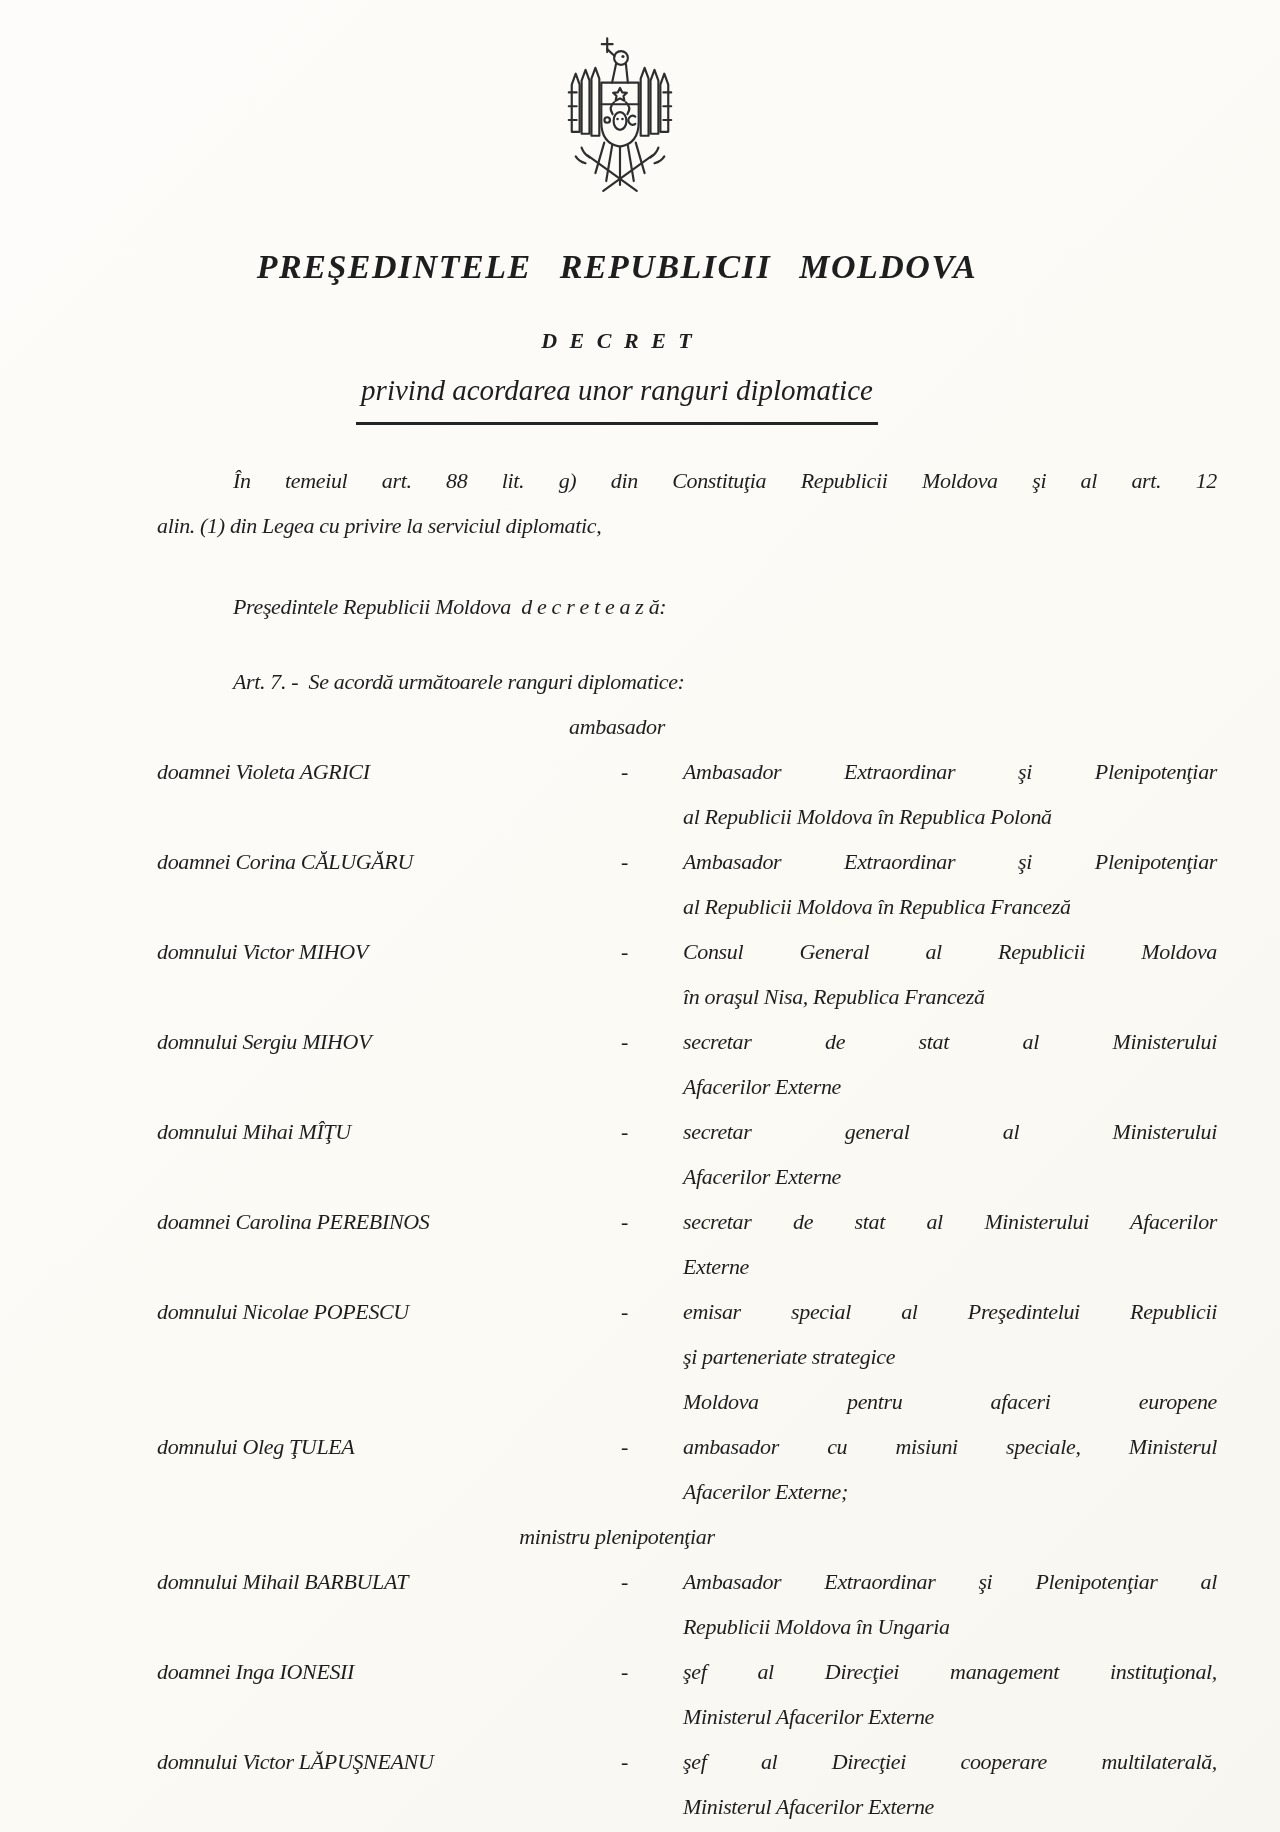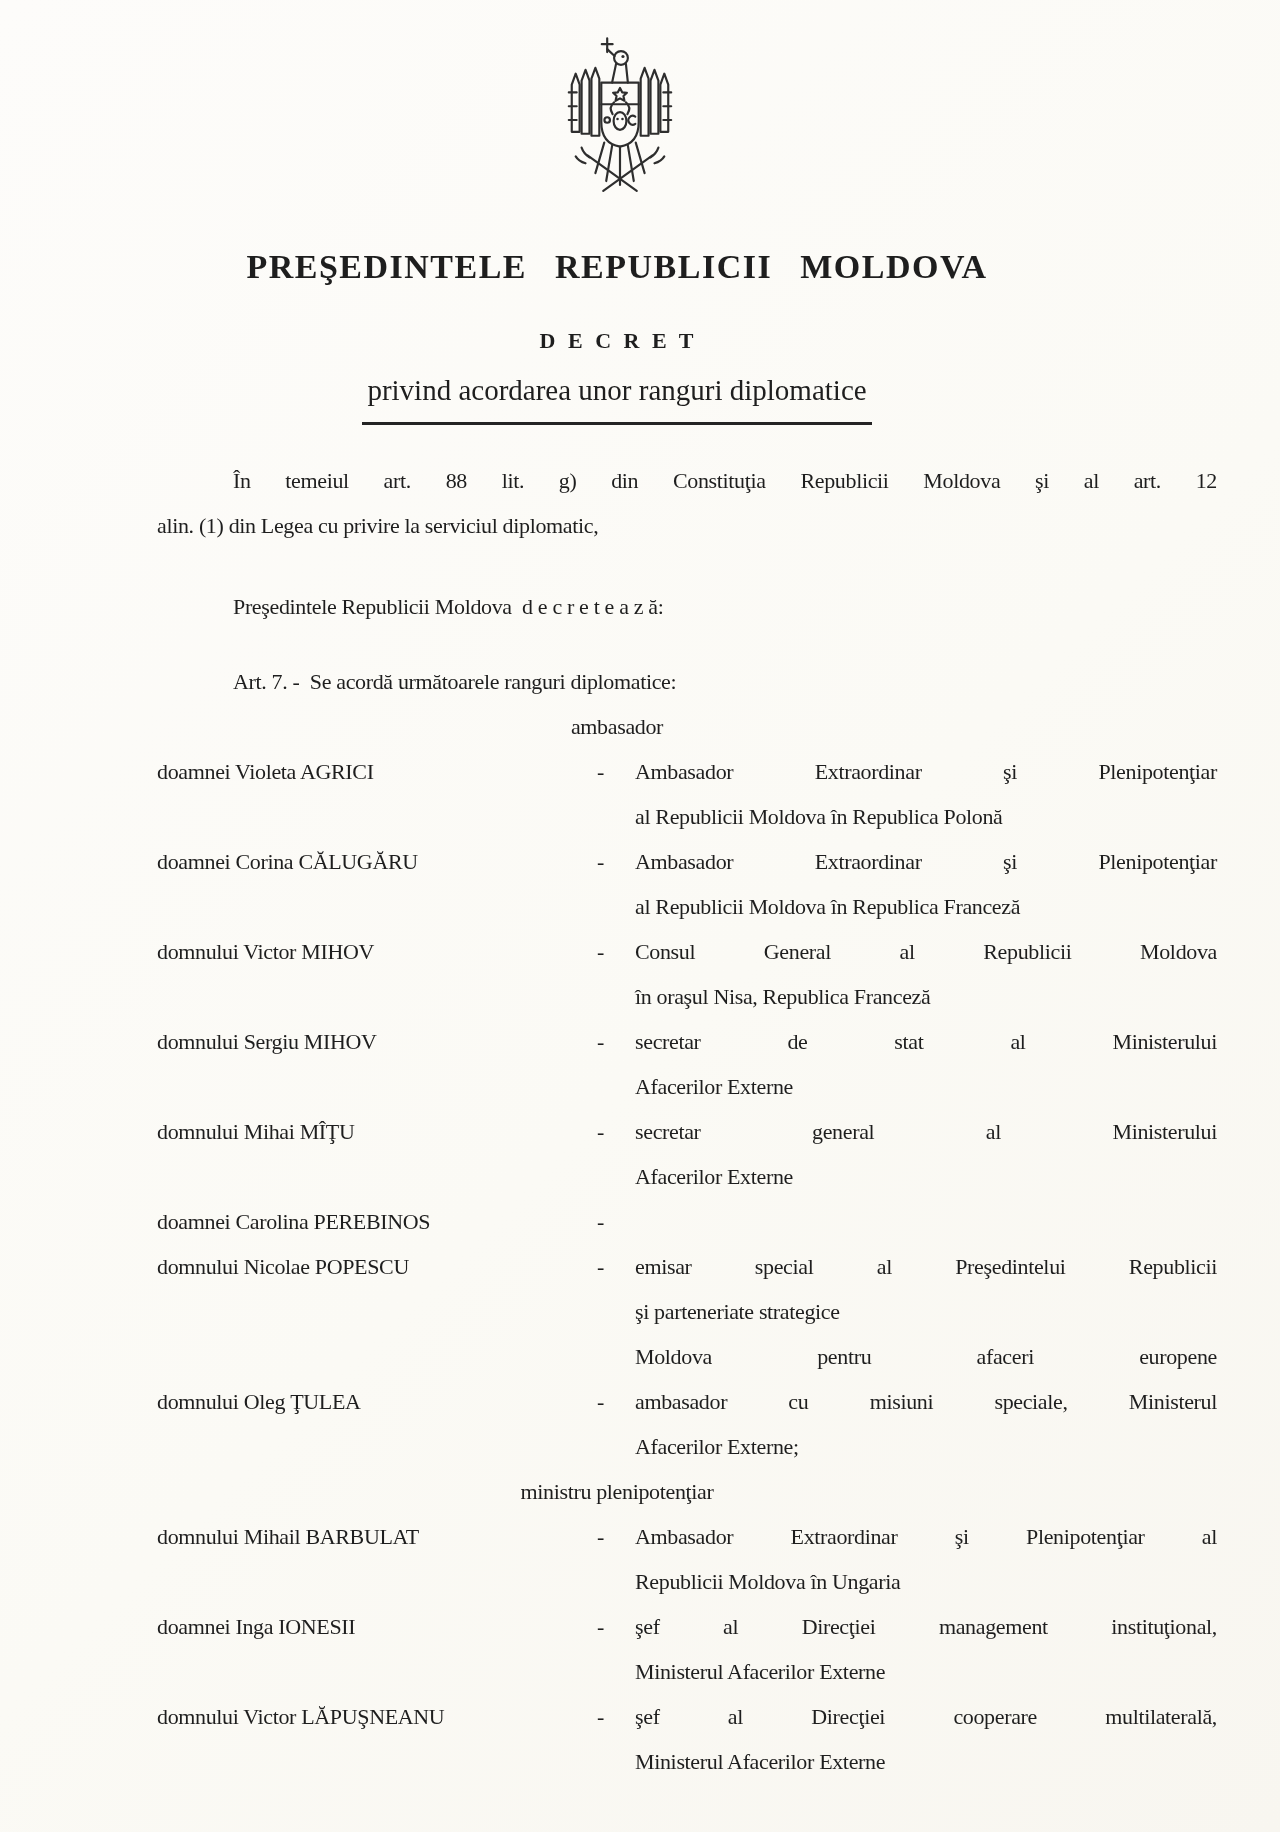--- a/index.html
+++ b/index.html
@@ -36,29 +36,29 @@
   .body{
     position:absolute;top:458px;left:157px;width:1060px;
     font-size:22px;line-height:45px;letter-spacing:-0.35px;
   }
   .pline{white-space:normal;}
   .just{text-align:justify;text-align-last:justify;}
   .indent{text-indent:76px;}
   .enacting{margin:36px 0 0 0;text-indent:76px;white-space:pre-wrap;}
   .art1{margin:30px 0 0 0;text-indent:76px;white-space:pre-wrap;}
   .rank{text-align:center;padding-right:140px;}
-  .entry{display:grid;grid-template-columns:440px 38px 1fr;}
+  .entry{display:grid;grid-template-columns:440px 38px 1fr;gap:24px;}
   .ename{text-align:left;}
   .edash{text-align:left;}
   .edesc{text-align:left;}
 </style>
 </head>
 <body>
 
-<div class="page" style="color: rgb(30, 30, 30);">
+<div class="page" style="color: rgb(30, 30, 30); font-style: italic;">
 
   <svg class="emblem" viewBox="0 0 130 172" aria-hidden="true">
 
     <path d="M52 3 v14 M46.5 9 h11"></path>
 
     <circle cx="66" cy="23" r="7"></circle>
     <path d="M59.5 21 L52 14"></path>
     <circle class="dot" cx="68" cy="21.5" r="1.6"></circle>
 
     <path d="M61 29 L57 48 M71 29 L73 48"></path>
@@ -149,20 +149,24 @@
     <div class="edash">-</div>
     <div class="edesc">
                 <div class="pline just">secretar general al Ministerului</div>
                 <div class="pline">Afacerilor Externe</div>
               </div>
   </div>
 
   <div class="entry">
     <div class="ename">doamnei Carolina PEREBINOS</div>
     <div class="edash">-</div>
+    <div class="edesc">
+                <div class="pline just">secretar de stat al Ministerului Afacerilor</div>
+                <div class="pline">Externe</div>
+              </div>
   </div>
 
   <div class="entry">
     <div class="ename">domnului Nicolae POPESCU</div>
     <div class="edash">-</div>
     <div class="edesc">
                 <div class="pline just">emisar special al Preşedintelui Republicii</div>
                 <div class="pline">şi parteneriate strategice</div>
                 <div class="pline just">Moldova pentru afaceri europene</div>
               </div>

